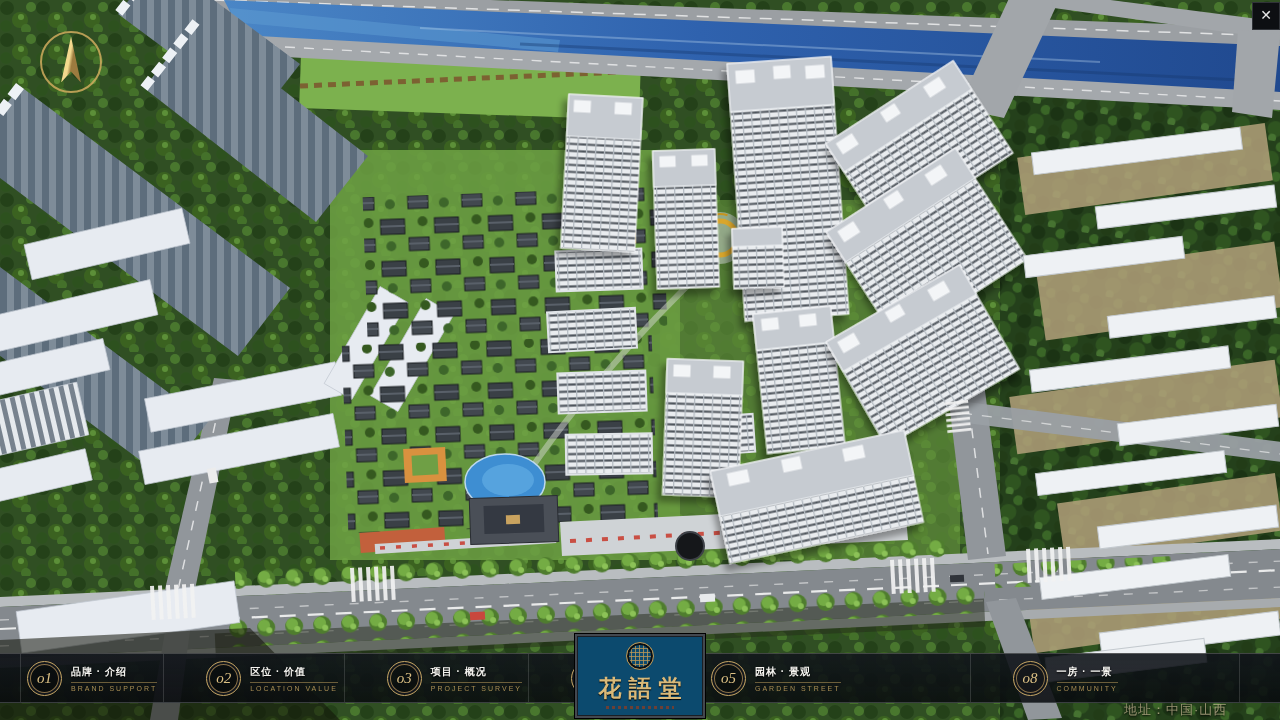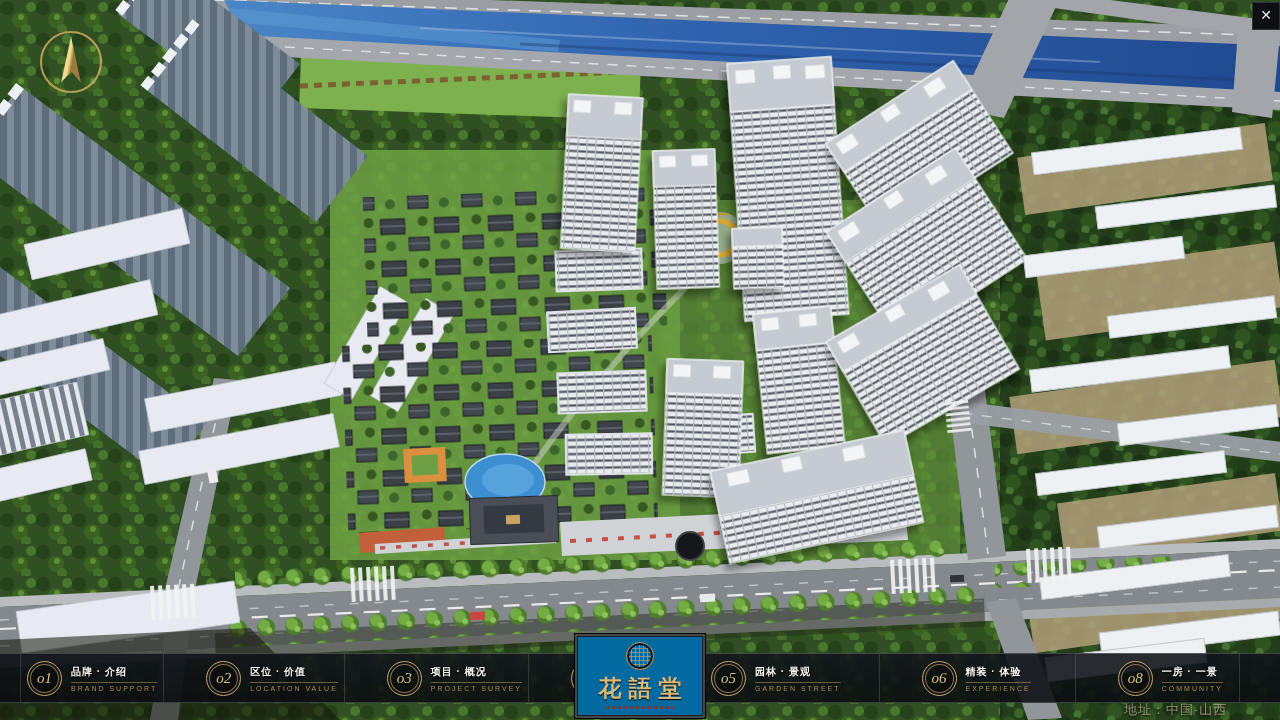--- a/index.html
+++ b/index.html
@@ -34,21 +34,21 @@
     border:1px solid #c2a364;box-shadow:inset 0 0 0 2px #11151b,inset 0 0 0 3px #8a7148;
     background:rgba(0,0,0,.28);color:#dcc084;display:flex;align-items:center;justify-content:center;
     font:italic 15px "Liberation Serif",serif;}
   .menu-text{display:flex;flex-direction:column;}
   .menu-text .zh{font-size:10px;font-weight:bold;color:#f5f4f0;letter-spacing:1px;
     text-shadow:0 1px 2px #000;white-space:nowrap;}
   .menu-text .en{margin-top:3px;padding-top:2px;border-top:1px solid rgba(169,142,84,.6);
     font-size:7px;letter-spacing:2px;color:#a98e54;white-space:nowrap;}
   
   #logoPlaque{position:absolute;left:575px;top:634px;width:130px;height:84px;
-    background:#0369a1;border:2px solid #43484f;box-shadow:0 0 0 1px #000,inset 0 0 0 1px #1a1e24;
+    background:#0c4a6e;border:2px solid #43484f;box-shadow:0 0 0 1px #000,inset 0 0 0 1px #1a1e24;
     display:flex;flex-direction:column;align-items:center;justify-content:flex-start;
     padding-top:6px;box-sizing:border-box;z-index:3;}
   #logoSeal{width:26px;height:26px;border-radius:50%;border:1px solid #b99757;
     background:
       repeating-linear-gradient(0deg,rgba(185,151,87,.8) 0 1.5px,transparent 1.5px 4px),
       repeating-linear-gradient(90deg,rgba(185,151,87,.8) 0 1.5px,transparent 1.5px 4px);
     box-shadow:inset 0 0 0 2px #0a0c10;}
   #logoTitle{margin-top:3px;font-family:"Liberation Serif",serif;font-weight:bold;
     font-size:23px;letter-spacing:7px;padding-left:7px;color:#d9b979;
     text-shadow:0 1px 1px #000;}
@@ -390,29 +390,20 @@
       <div class="num-badge">
           <span>o5</span>
         </div>
       <div class="menu-text">
           <div class="zh">园林 · 景观</div>
         <div class="en">GARDEN STREET</div>
         </div>
     </div>
     <div class="menu-item">
       <div class="num-badge">
-          <span>o6</span>
-        </div>
-      <div class="menu-text">
-          <div class="zh">精装 · 体验</div>
-        <div class="en">EXPERIENCE</div>
-        </div>
-    </div>
-    <div class="menu-item">
-      <div class="num-badge">
           <span>o8</span>
         </div>
       <div class="menu-text">
           <div class="zh">一房 · 一景</div>
         <div class="en">COMMUNITY</div>
         </div>
     </div>
   </div>
 
   <div id="address">地址：中国·山西</div>

